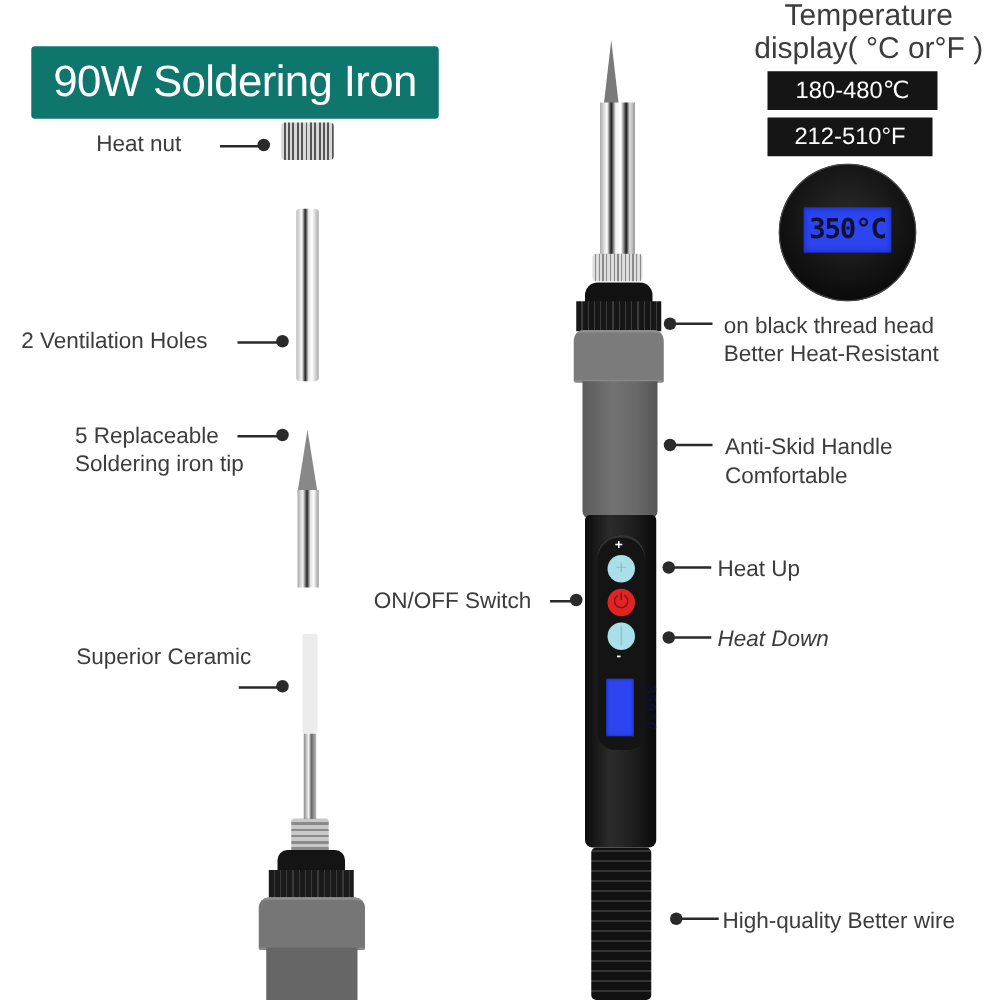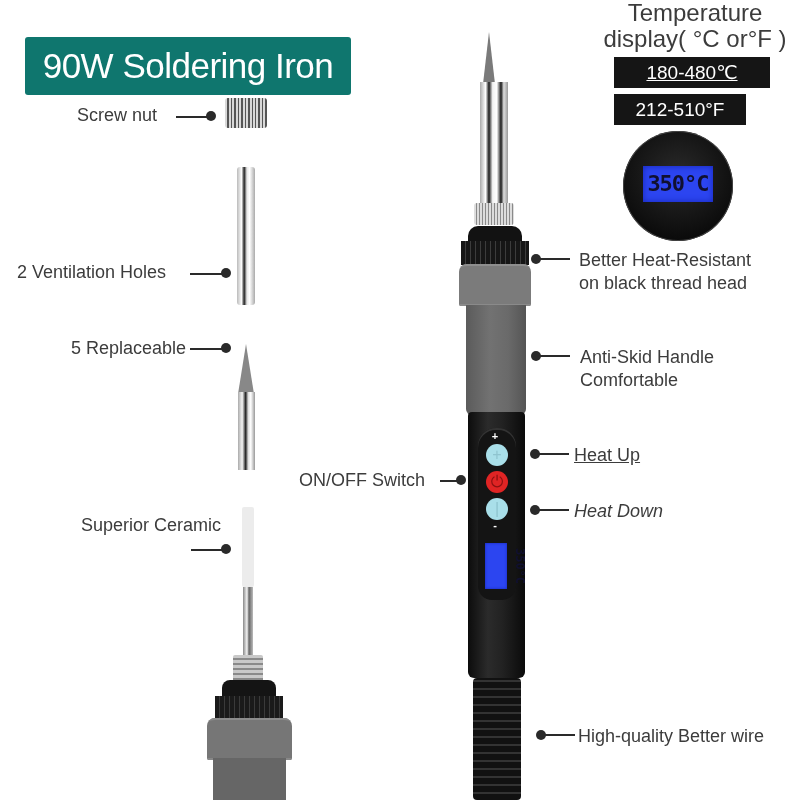--- a/index.html
+++ b/index.html
@@ -72,44 +72,45 @@
 </style>
 </head>
 <body>
 
 <div class="abs title-badge">90W Soldering Iron</div>
 
 <div class="abs temp-title" style="left:600px; top:0px; width:190px;">
   <div>Temperature</div>
   <div>display( °C or°F )</div>
 </div>
-<div class="abs temp-box" style="left:614px; top:57px; width:156px; height:31px;text-decoration:underline;">180-480℃</div>
+<div class="abs temp-box" style="left:614px; top:57px; width:136px; height:31px;">180-480℃</div>
 <div class="abs temp-box" style="left:614px; top:94px; width:132px; height:31px;">212-510°F</div>
 <div class="abs lcd-circle"></div>
 <div class="abs lcd-screen">350°C</div>
 
-<div class="abs label" style="left:77px; top:104px;">Screw nut</div>
+<div class="abs label" style="left:77px; top:104px;">Heat nut</div>
 <div class="abs leader" style="left:176px; top:116px; width:34px;"></div>
 <div class="abs dot" style="left:206px; top:111px;"></div>
 <div class="abs nut"></div>
 
 <div class="abs barrel"></div>
 <div class="abs label" style="left:17px; top:261px;">2 Ventilation Holes</div>
 <div class="abs leader" style="left:190px; top:273px; width:36px;"></div>
 <div class="abs dot" style="left:221px; top:268px;"></div>
 
-<div class="abs label" style="left:60px; top:337px;margin-left:11px;">
+<div class="abs label" style="left:60px; top:337px;">
   <div>5 Replaceable</div>
+  <div>Soldering iron tip</div>
 </div>
 <div class="abs leader" style="left:190px; top:348px; width:34px;"></div>
 <div class="abs dot" style="left:221px; top:343px;"></div>
 <div class="abs tip-point"></div>
 <div class="abs tip-shaft"></div>
 
-<div class="abs label" style="left:81px; top:514px;">
+<div class="abs label" style="left:61px; top:514px;">
   <div>Superior Ceramic</div>
 </div>
 <div class="abs leader" style="left:191px; top:549px; width:34px;"></div>
 <div class="abs dot" style="left:221px; top:544px;"></div>
 <div class="abs ceramic"></div>
 <div class="abs core-rod"></div>
 <div class="abs thread-small"></div>
 <div class="abs collar-small"></div>
 <div class="abs knurl-small"></div>
 <div class="abs grip-band-small"></div>
@@ -130,34 +131,34 @@
 <div class="btn btn-minus">|</div>
 <div class="abs btn-sign" style="left:490px; top:519px;">-</div>
 <div class="abs body-lcd">
     <span>350°C</span>
   </div>
 <div class="abs guard"></div>
 
 <div class="abs dot" style="left:531px; top:254px;"></div>
 <div class="abs leader" style="left:536px; top:258px; width:34px;"></div>
 <div class="abs label" style="left:579px; top:249px;">
+  <div>on black thread head</div>
   <div>Better Heat-Resistant</div>
-  <div>on black thread head</div>
 </div>
 
 <div class="abs dot" style="left:531px; top:351px;"></div>
 <div class="abs leader" style="left:536px; top:355px; width:34px;"></div>
 <div class="abs label" style="left:580px; top:346px;">
   <div>Anti-Skid Handle</div>
   <div>Comfortable</div>
 </div>
 
 <div class="abs dot" style="left:530px; top:449px;"></div>
 <div class="abs leader" style="left:535px; top:453px; width:34px;"></div>
-<div class="abs label" style="left:574px; top:444px;text-decoration:underline;">Heat Up</div>
+<div class="abs label" style="left:574px; top:444px;">Heat Up</div>
 
 <div class="abs label" style="left:299px; top:469px;">ON/OFF Switch</div>
 <div class="abs leader" style="left:440px; top:480px; width:20px;"></div>
 <div class="abs dot" style="left:456px; top:475px;"></div>
 
 <div class="abs dot" style="left:530px; top:505px;"></div>
 <div class="abs leader" style="left:535px; top:509px; width:34px;"></div>
 <div class="abs label" style="left:574px; top:500px;font-style:italic;">Heat Down</div>
 
 <div class="abs dot" style="left:536px; top:730px;"></div>

